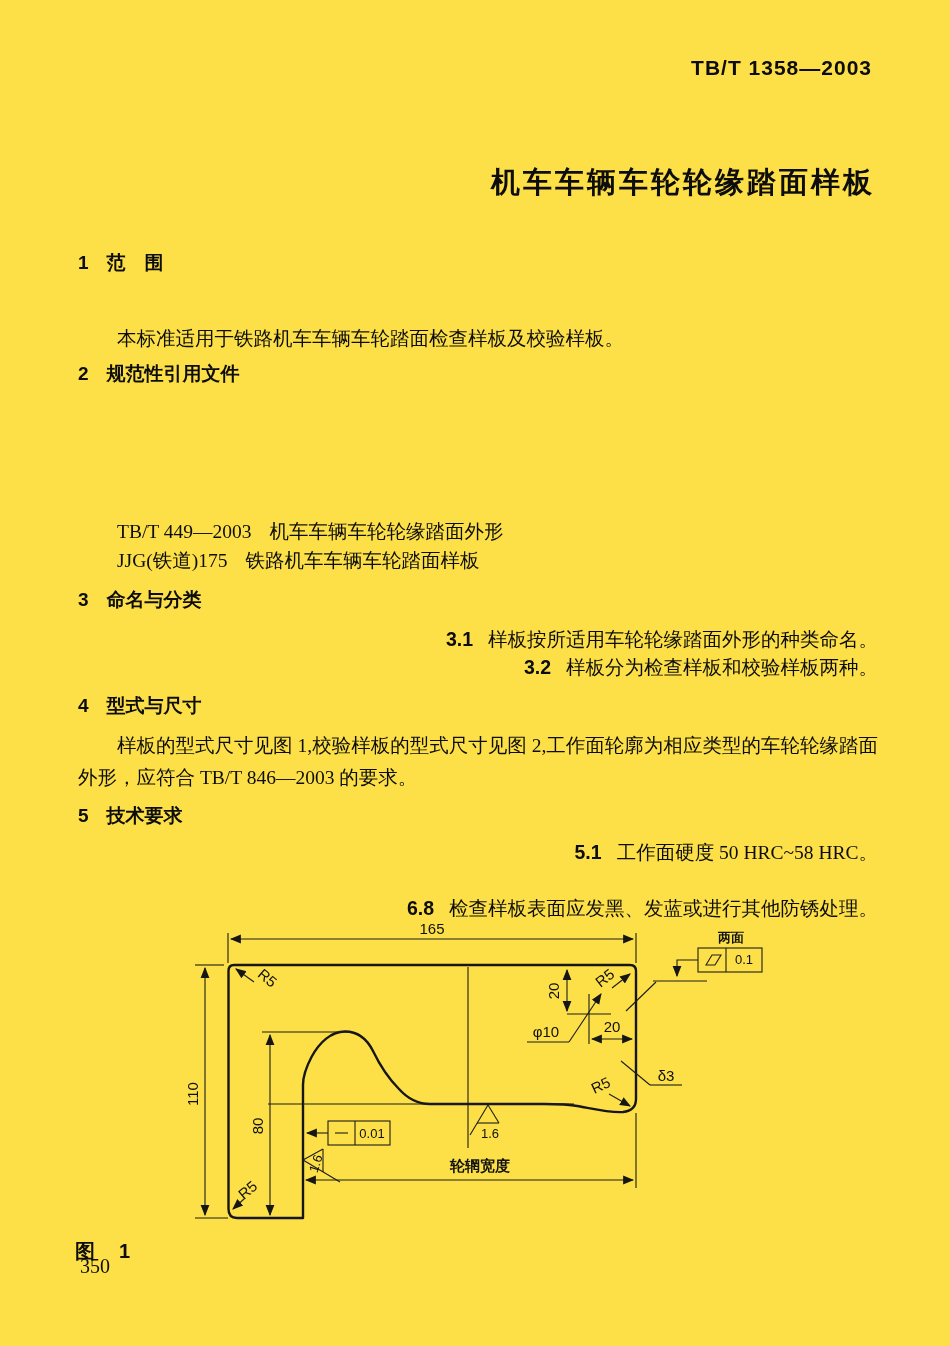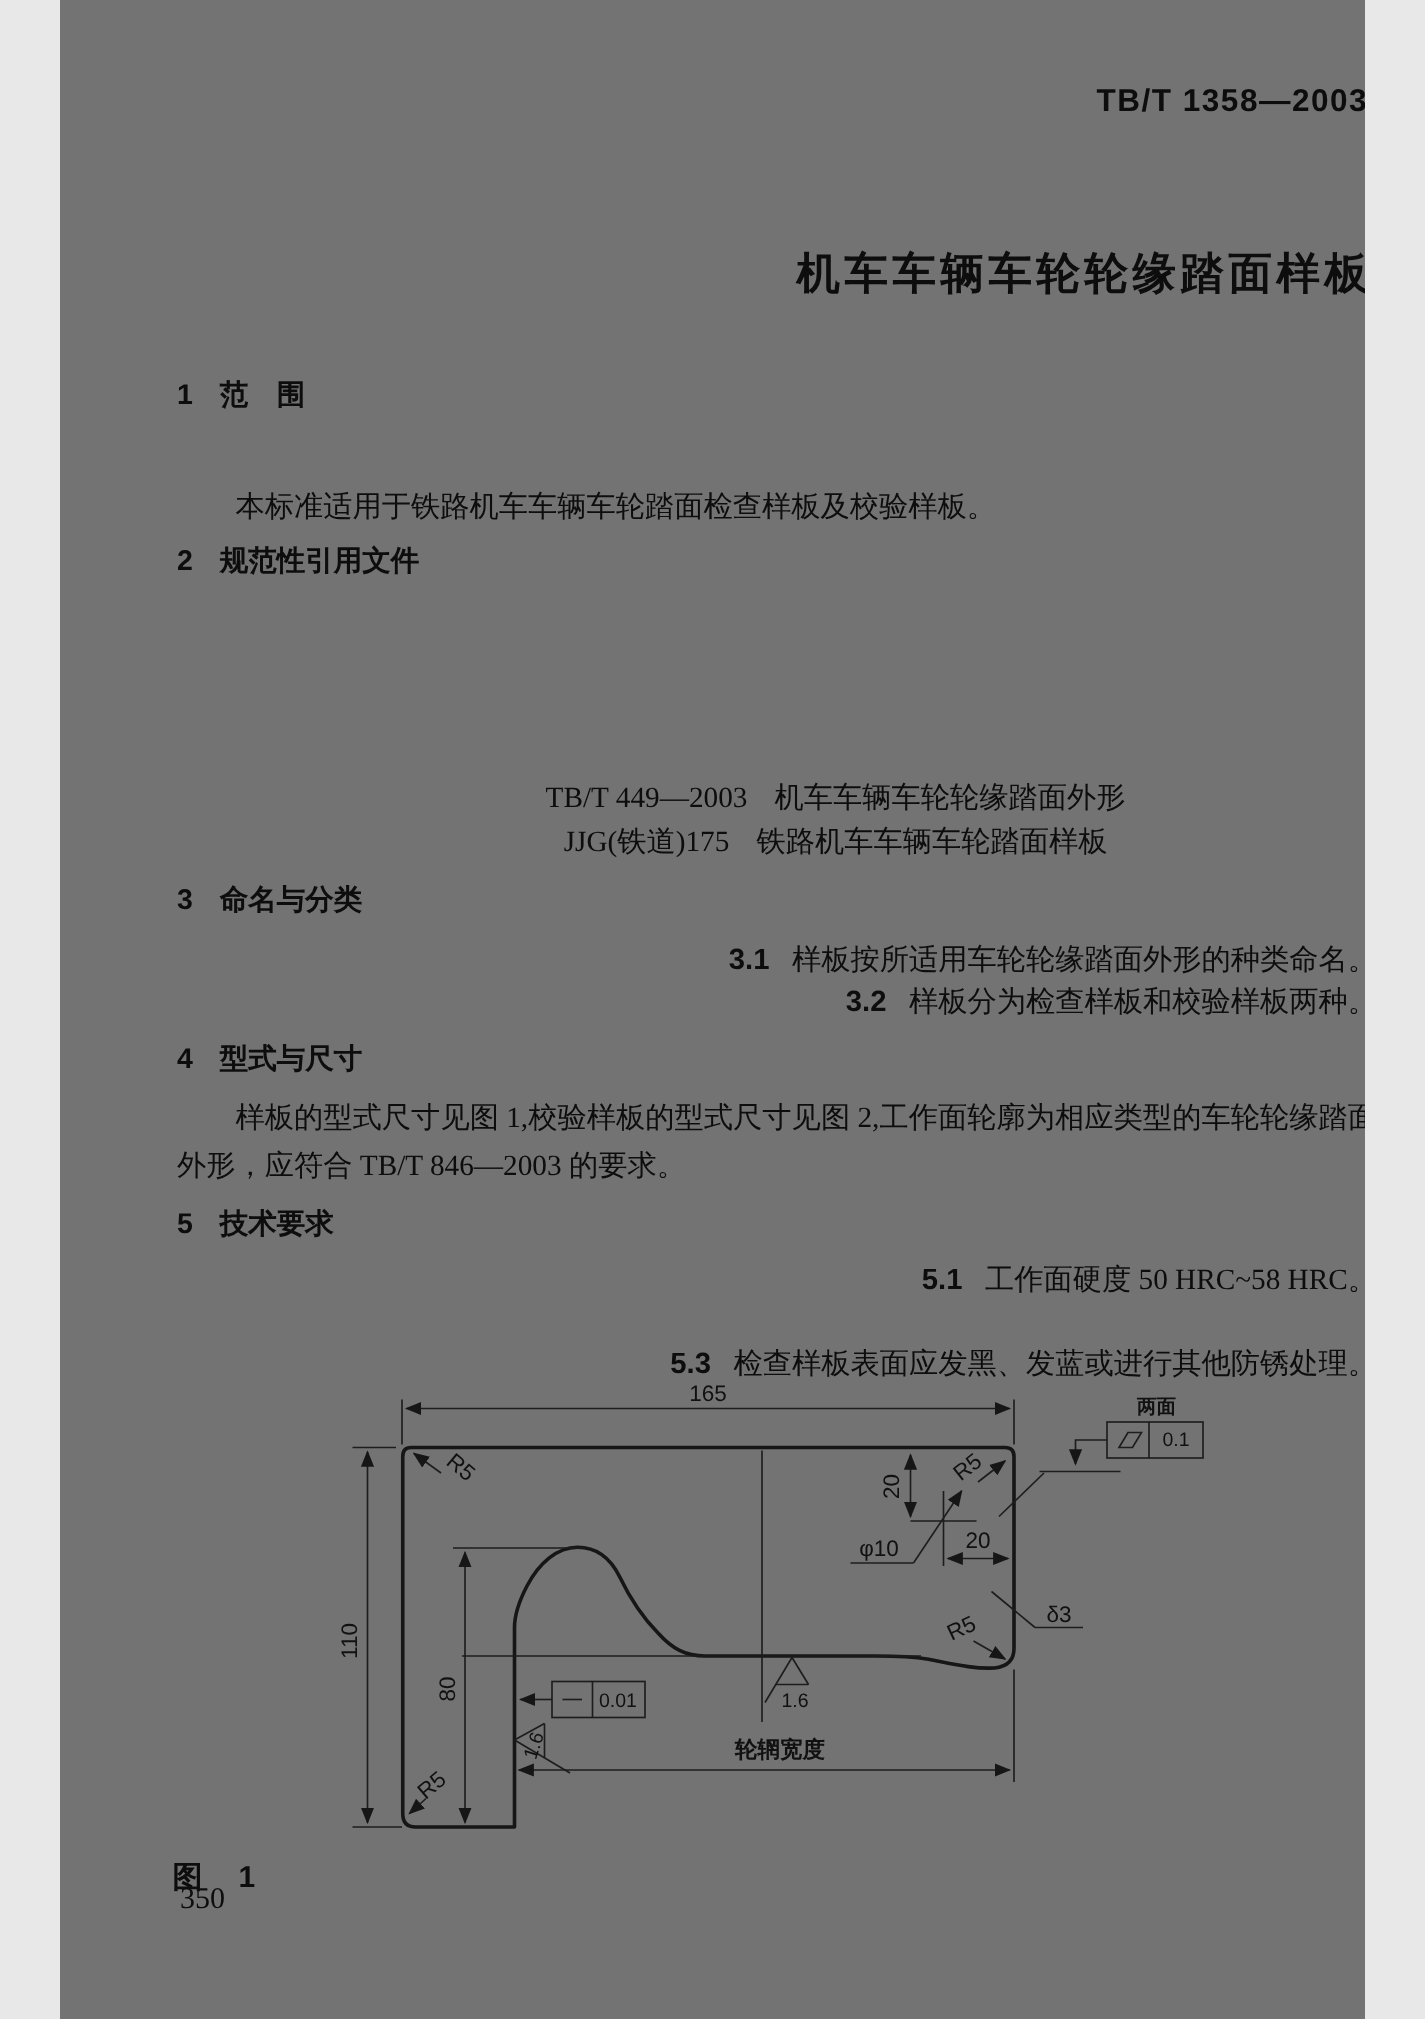--- a/index.html
+++ b/index.html
@@ -1,18 +1,18 @@
 <!DOCTYPE html>
 <html lang="zh"><head>
 <meta charset="utf-8">
 <style>
   html,body { margin:0; padding:0; background:#e8e8e8; }
   .page {
-    position:relative; width:870px; height:1346px; margin:0 auto;
-    background:#737373; color:#0d0d0d; overflow:hidden;
+    position:relative; width:950px; height:1346px; margin:0 auto;
+    background:#fde047; color:#0d0d0d; overflow:hidden;
     font-family:"Liberation Serif","DejaVu Serif",serif;
   }
   .abs { position:absolute; }
   .doc-code {
     top:56px; left:75px; width:797px; text-align:right;
     font-size:21px; font-weight:bold; letter-spacing:1px;
     font-family:"Liberation Sans","DejaVu Sans",sans-serif;
   }
   .doc-title {
     top:163px; left:75px; width:800px; margin:0; text-align:right;
@@ -23,21 +23,21 @@
     left:78px; width:800px; font-size:19px; font-weight:bold;
     font-family:"Liberation Sans","DejaVu Sans",sans-serif;
   }
   .sec-h .num { margin-right:18px; }
   .para {
     left:78px; width:800px; font-size:19.5px; line-height:31px;
     text-align:justify; text-justify:inter-ideograph;
   }
   .indent { text-indent:39px; }
   .p2 { line-height:31.5px; }
-  .ref-line { left:78px; width:800px; padding-left:39px; font-size:19.5px;text-align:center; }
+  .ref-line { left:78px; width:800px; padding-left:39px; font-size:19.5px; }
   .ref-line .ref-code { margin-right:18px; }
   .clause { left:78px; width:800px; font-size:19.5px;text-align:right; }
   .clause .num {
     font-weight:bold; margin-right:15px;
     font-family:"Liberation Sans","DejaVu Sans",sans-serif;
   }
   .fig-caption {
     top:1238px; left:75px; width:800px; text-align:left;
     font-size:20px; font-weight:bold; letter-spacing:2px;
     font-family:"Liberation Sans","DejaVu Sans",sans-serif;
@@ -92,21 +92,21 @@
   </div>
   <div class="abs para indent" style="top:730px; line-height:32px">样板的型式尺寸见图 1,校验样板的型式尺寸见图 2,工作面轮廓为相应类型的车轮轮缘踏面外形，应符合 TB/T 846—2003 的要求。</div>
 
   <div class="abs sec-h" style="top:803px">
     <span class="num">5</span><span>技术要求</span>
   </div>
   <div class="abs clause" style="top:839px">
     <span class="num">5.1</span><span>工作面硬度 50 HRC~58 HRC。</span>
   </div>
   <div class="abs clause" style="top:895px">
-    <span class="num">5.3</span><span>检查样板表面应发黑、发蓝或进行其他防锈处理。</span>
+    <span class="num">6.8</span><span>检查样板表面应发黑、发蓝或进行其他防锈处理。</span>
   </div>
 
   <svg class="abs figure-svg" width="640" height="310" viewBox="0 0 640 310">
     <defs>
       <marker id="arr" viewBox="0 0 10 10" refX="9" refY="5" markerWidth="10" markerHeight="10" orient="auto-start-reverse">
         <path d="M0,1 L10,5 L0,9 z" fill="#161616"></path>
       </marker>
     </defs>
 
     <path class="thick" d="M 54 47 L 450 47 Q 456 47 456 53 L 456 181

